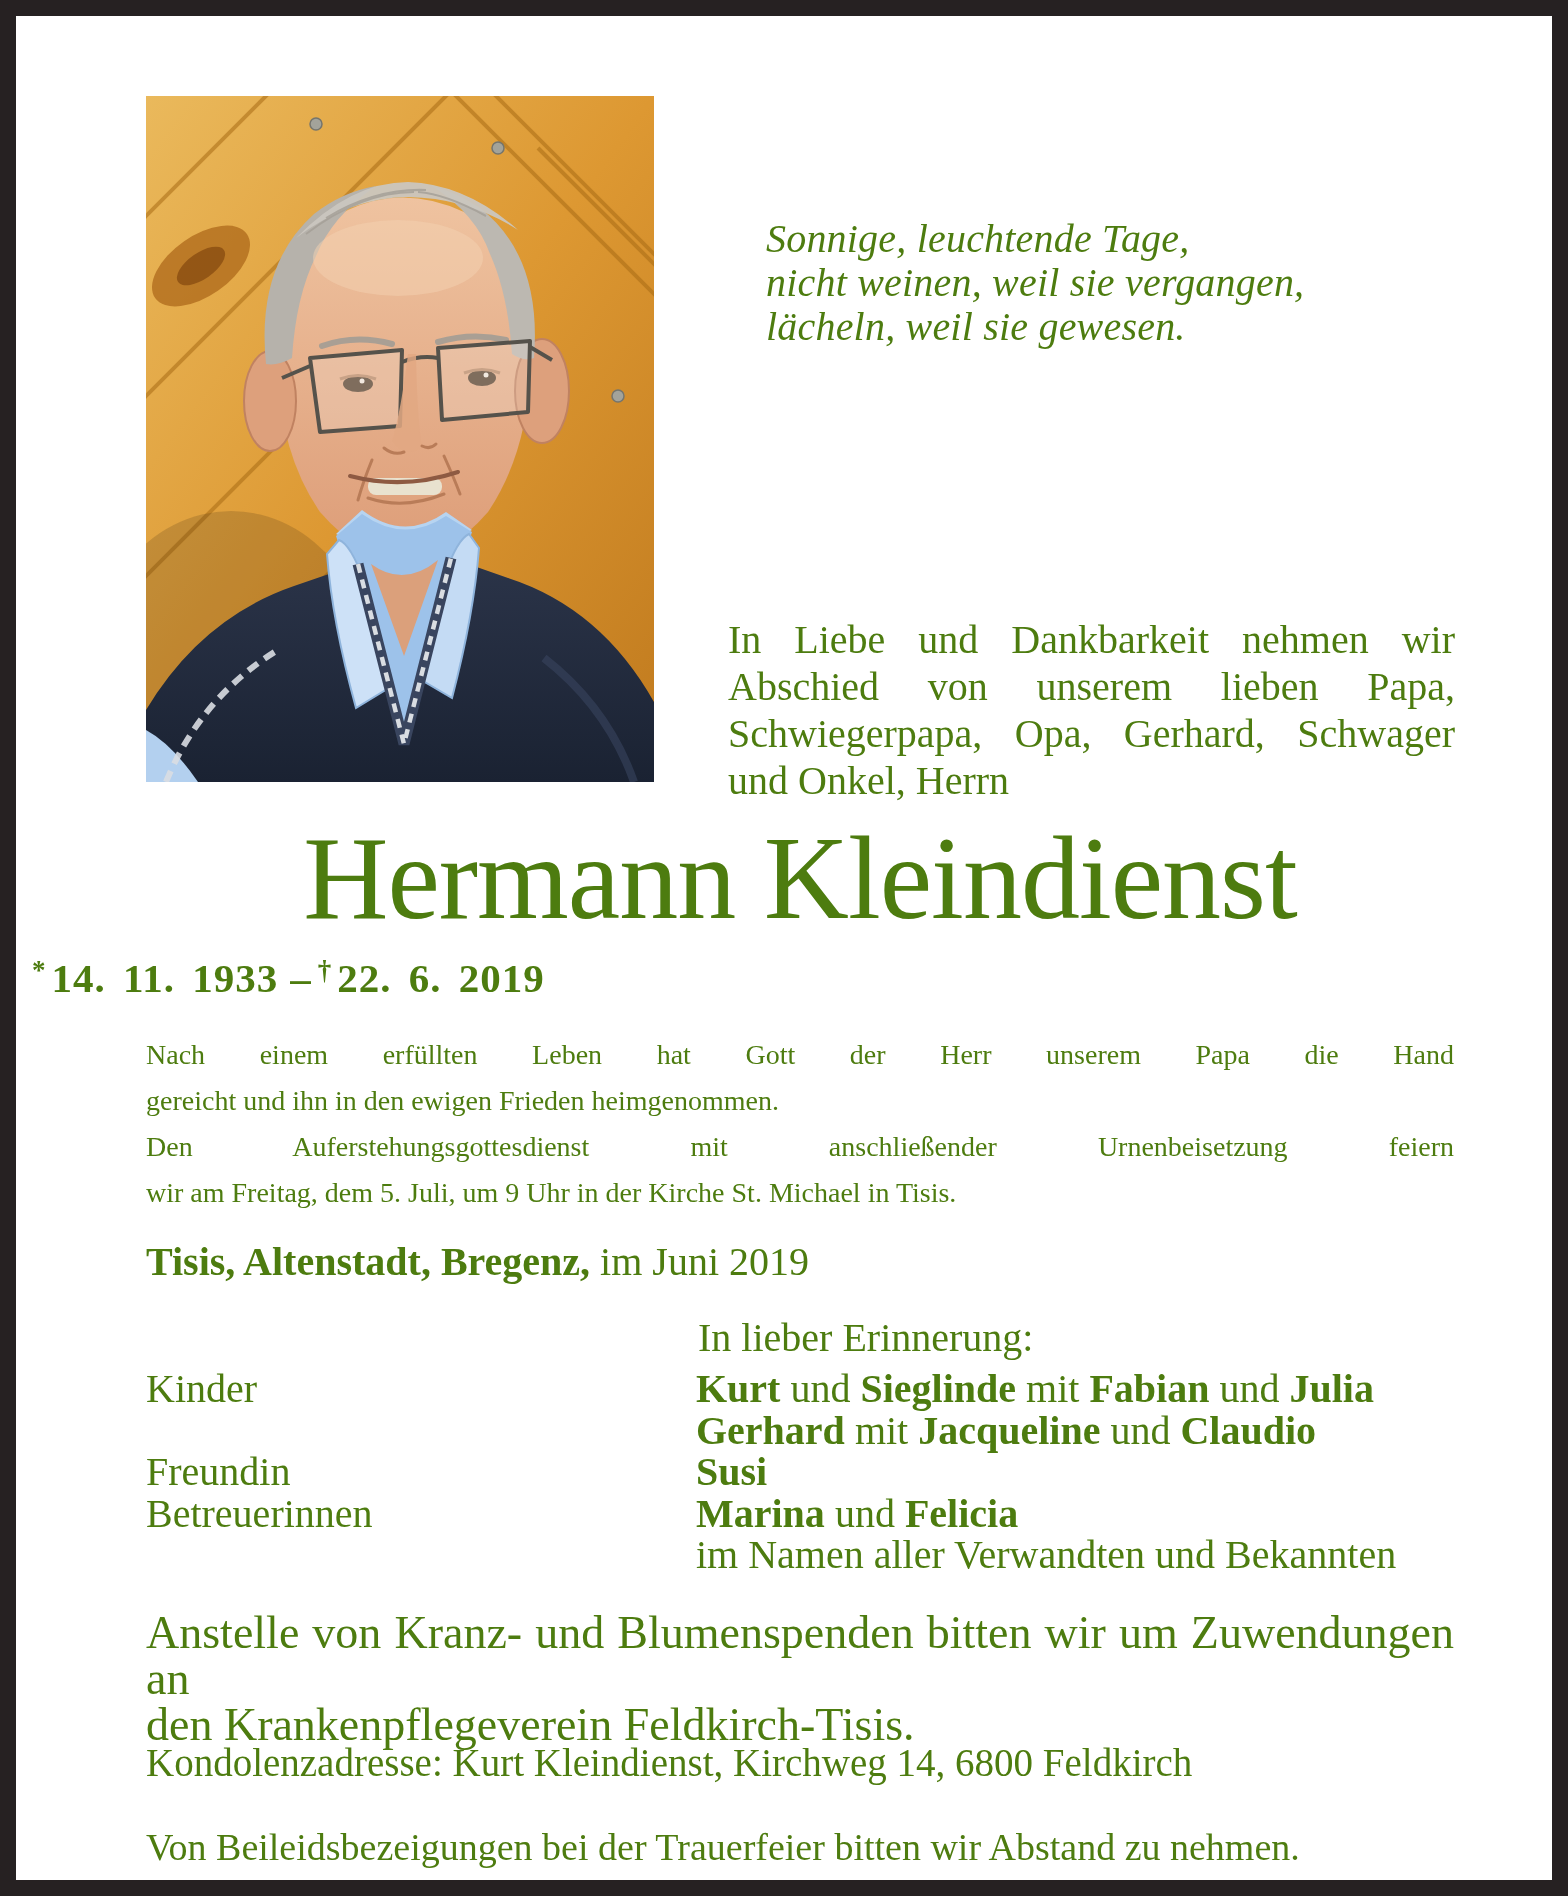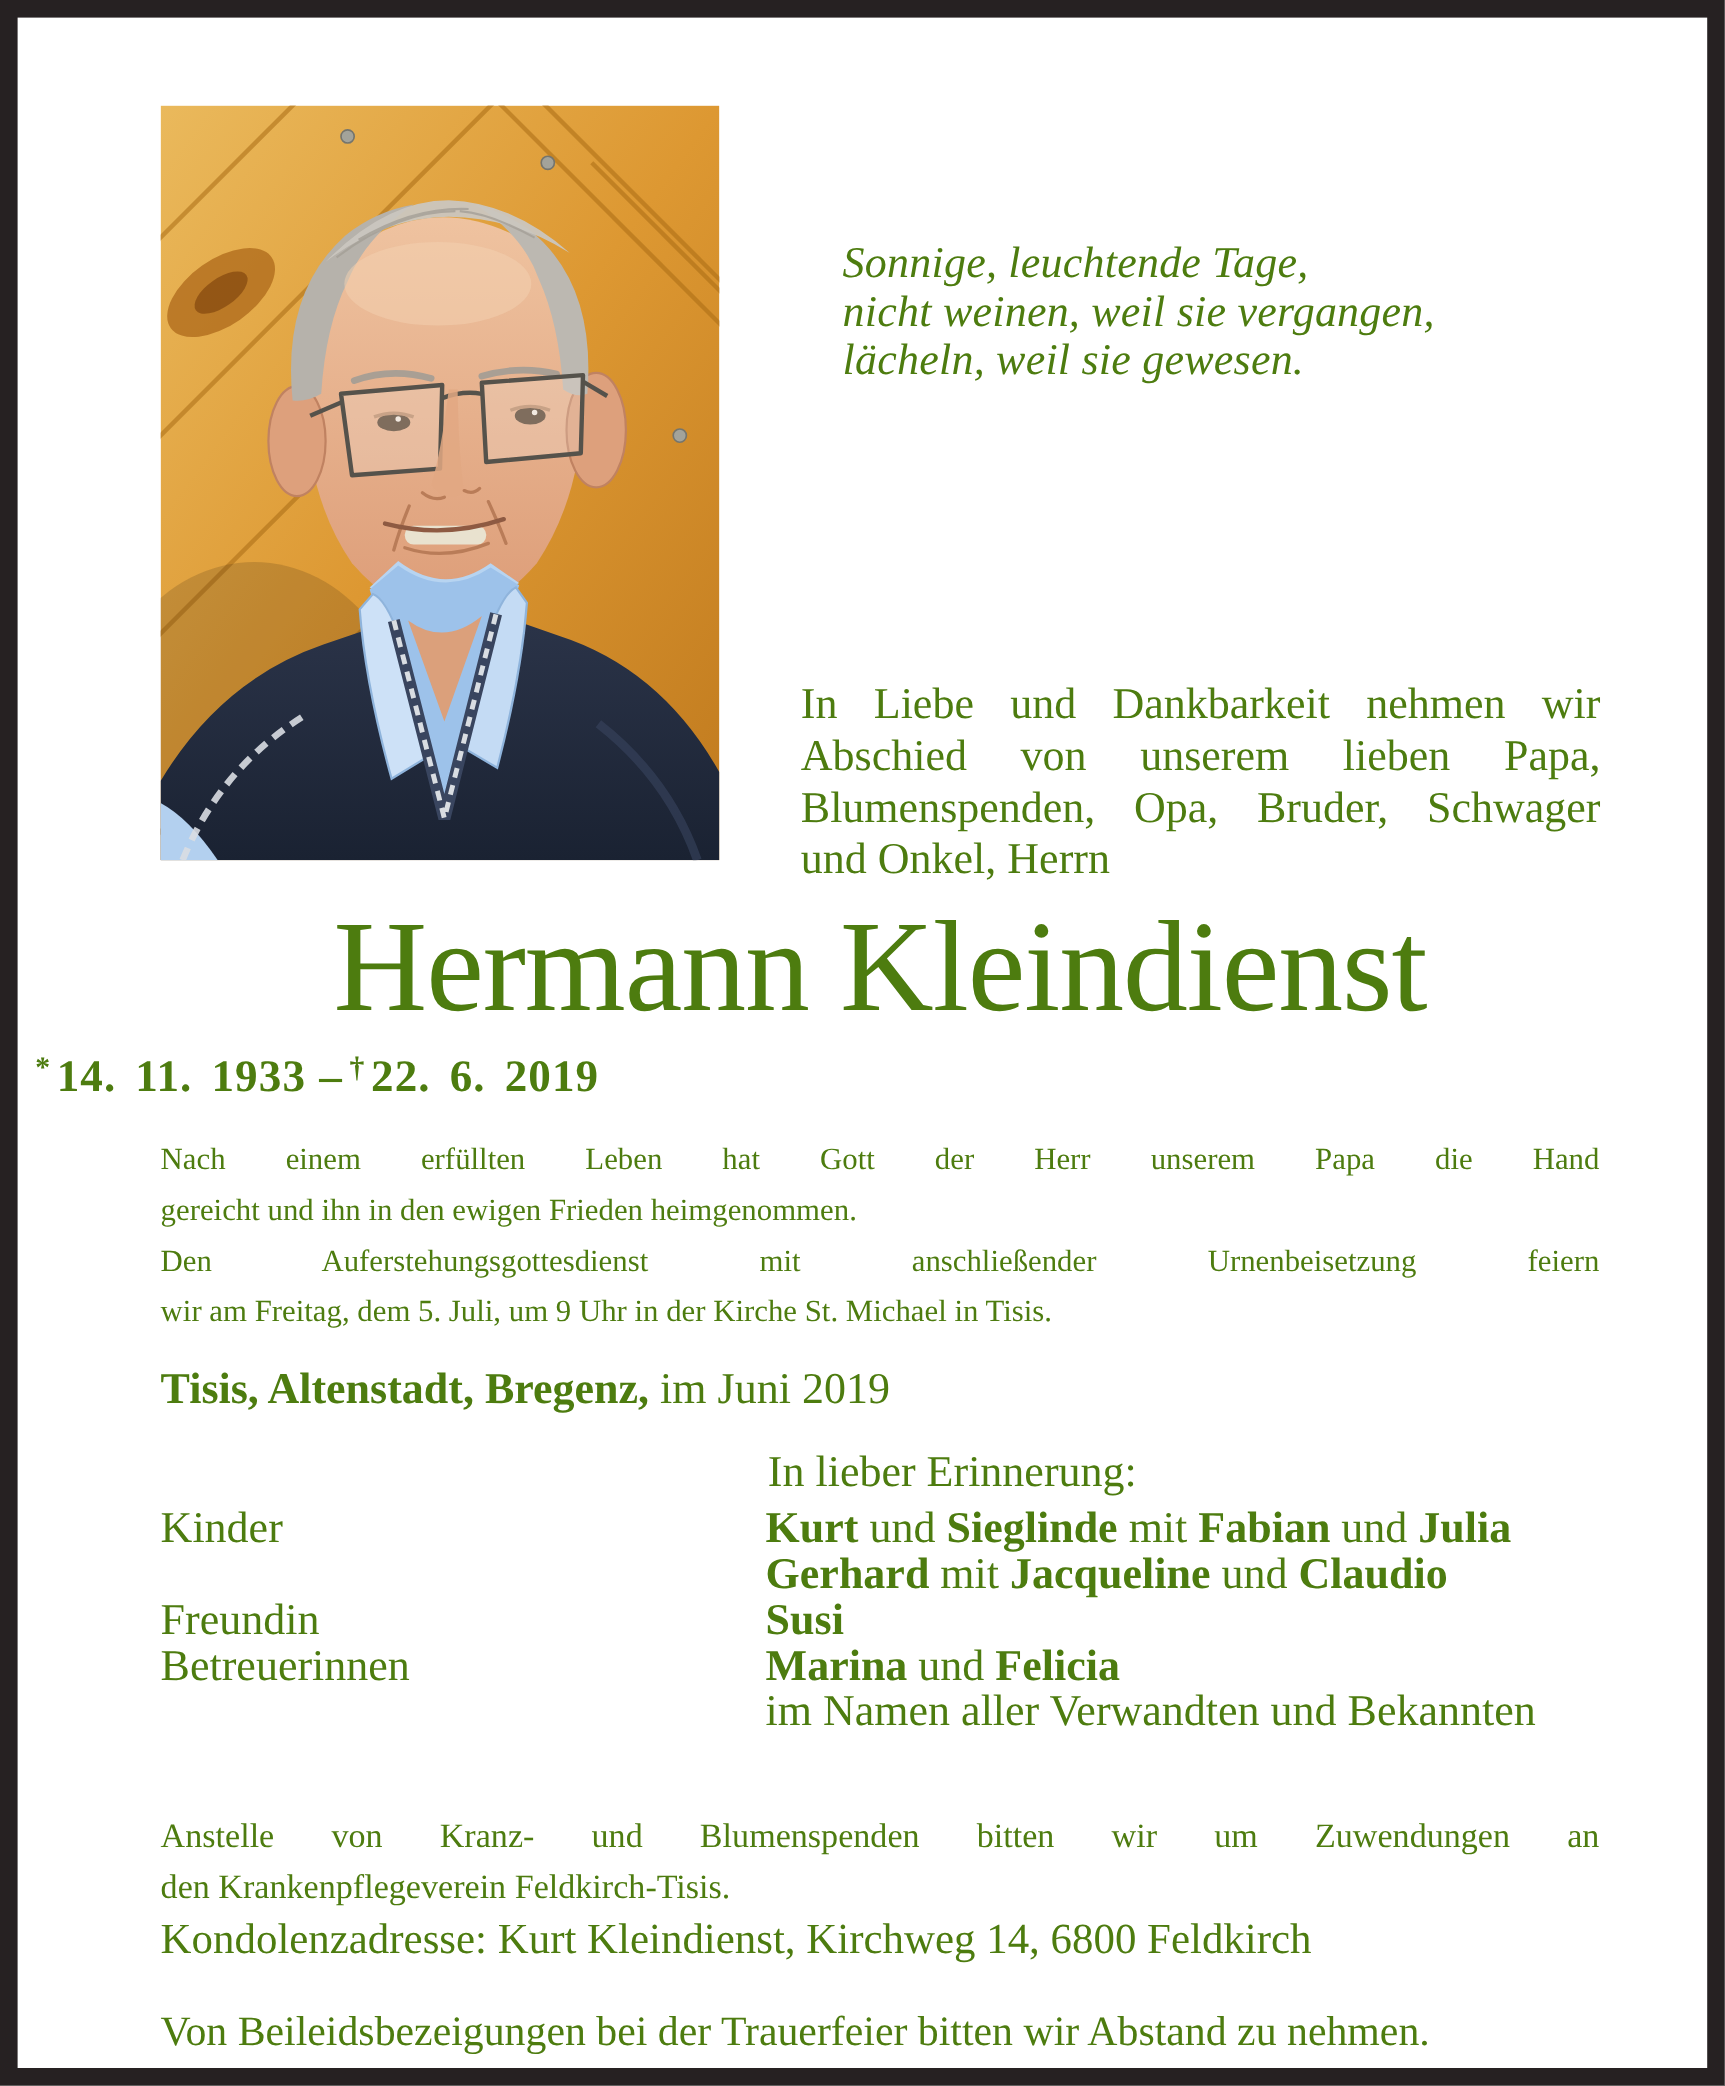--- a/index.html
+++ b/index.html
@@ -100,23 +100,22 @@
     display: inline-block;
     width: 536px;
     margin-right: 14px;
   }
   .rem-row b { font-weight: bold; }
 
   
   .donation {
     left: 130px; top: 1594px;
     width: 1308px;
-    font-size: 31px;
+    font-size: 46px;
     line-height: 46px;
-    margin-top: 36px;
   }
 
   
   .condolence {
     left: 130px; top: 1724px;
     font-size: 39px;
     white-space: nowrap;
   }
   .final {
     left: 130px; top: 1809px;
@@ -258,21 +257,21 @@
 
   <div class="abs quote plain">
       <div class="jline">Sonnige, leuchtende Tage,</div>
       <div class="jline">nicht weinen, weil sie vergangen,</div>
       <div class="jline last">lächeln, weil sie gewesen.</div>
     </div>
 
   <div class="abs intro jblock">
       <div class="jline">In Liebe und Dankbarkeit nehmen wir</div>
       <div class="jline">Abschied von unserem lieben Papa,</div>
-      <div class="jline">Blumenspenden, Opa, Bruder, Schwager</div>
+      <div class="jline">Schwiegerpapa, Opa, Gerhard, Schwager</div>
       <div class="jline last">und Onkel, Herrn</div>
     </div>
 
   <div class="abs name">Hermann Kleindienst</div>
 
   <div class="abs dates">
     <span class="sym birth">*</span><span>14. 11. 1933</span><span class="dash">–</span><span class="sym death">†</span><span>22. 6. 2019</span>
   </div>
 
   <div class="abs announcement">

